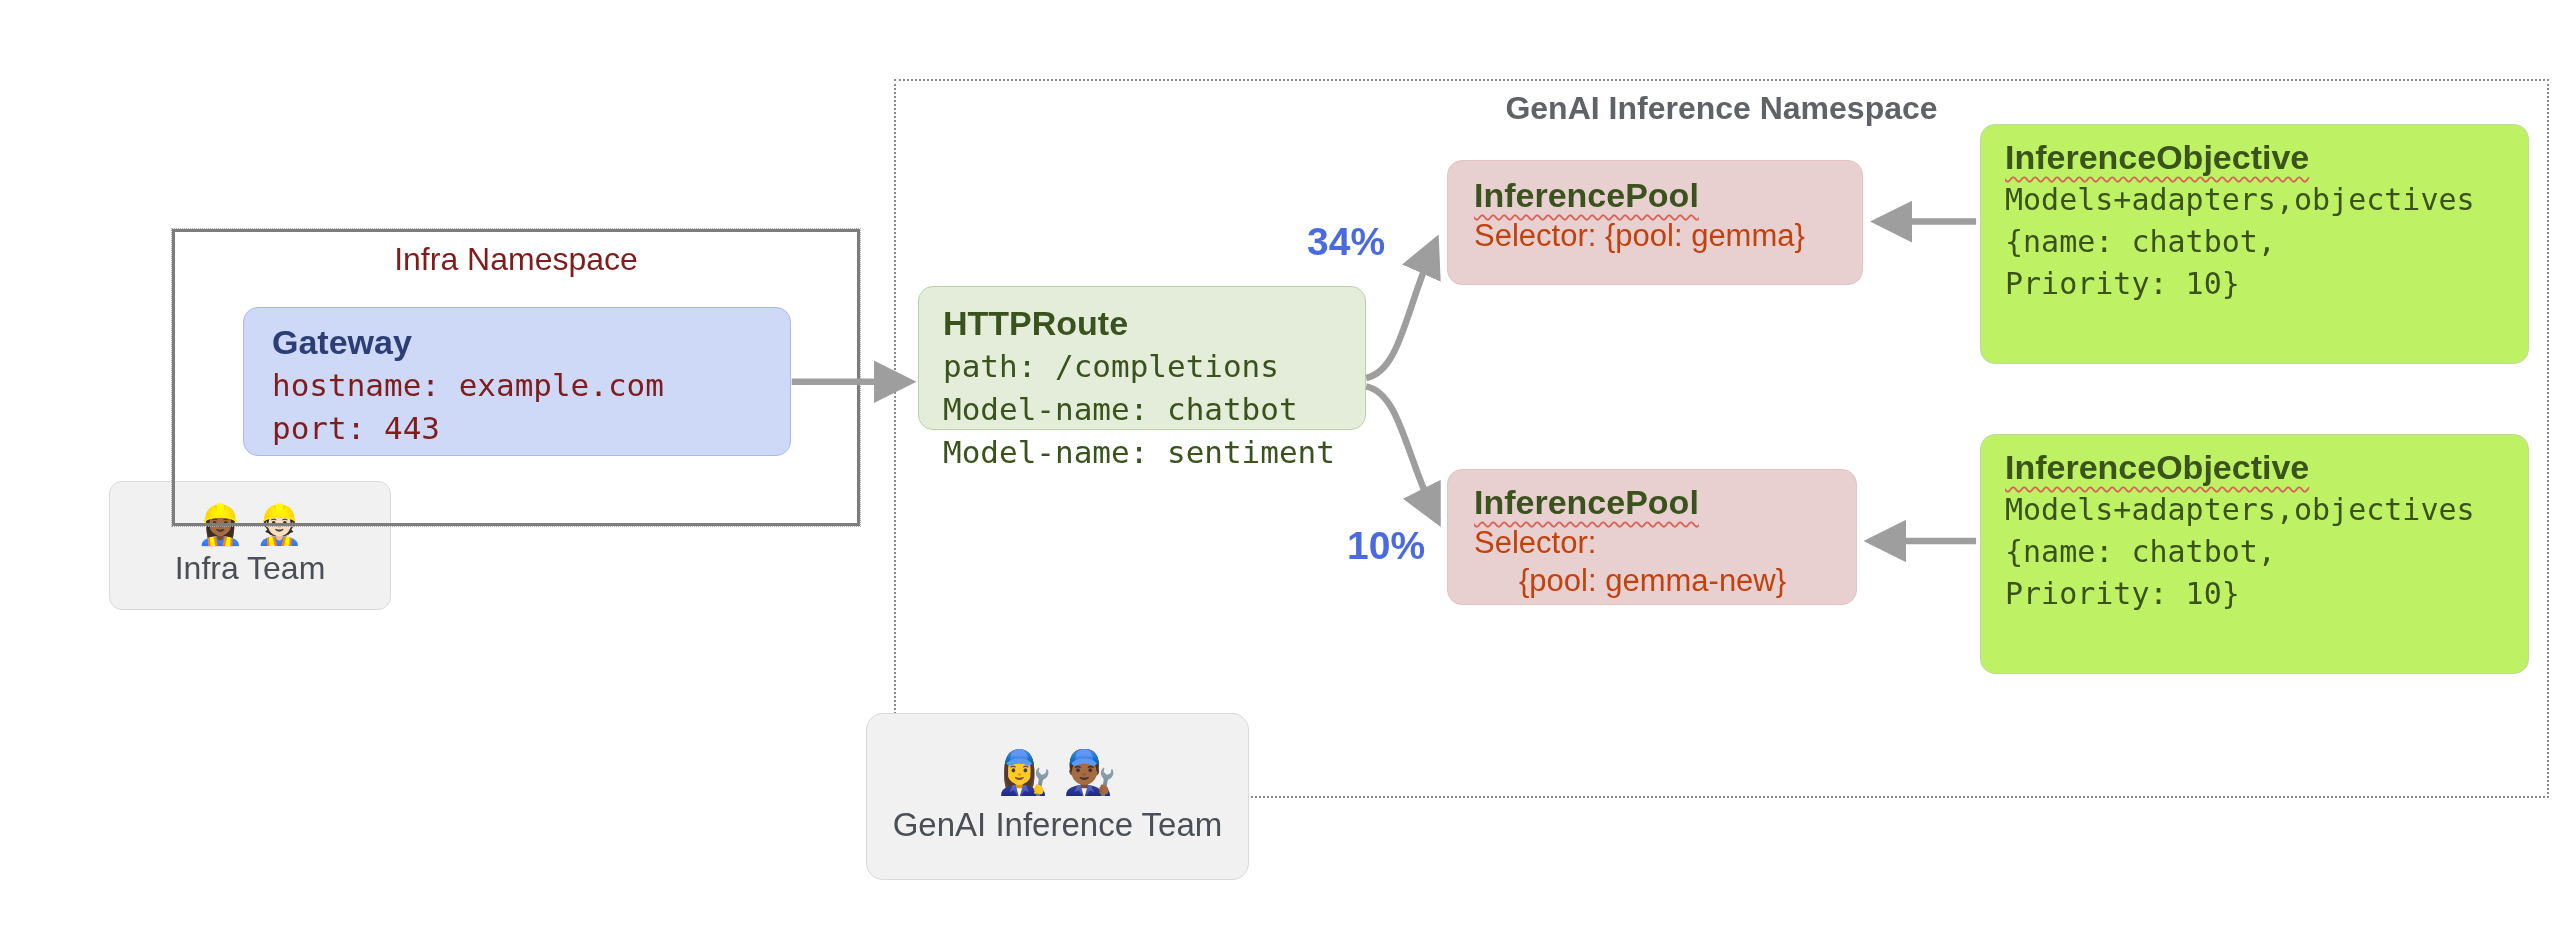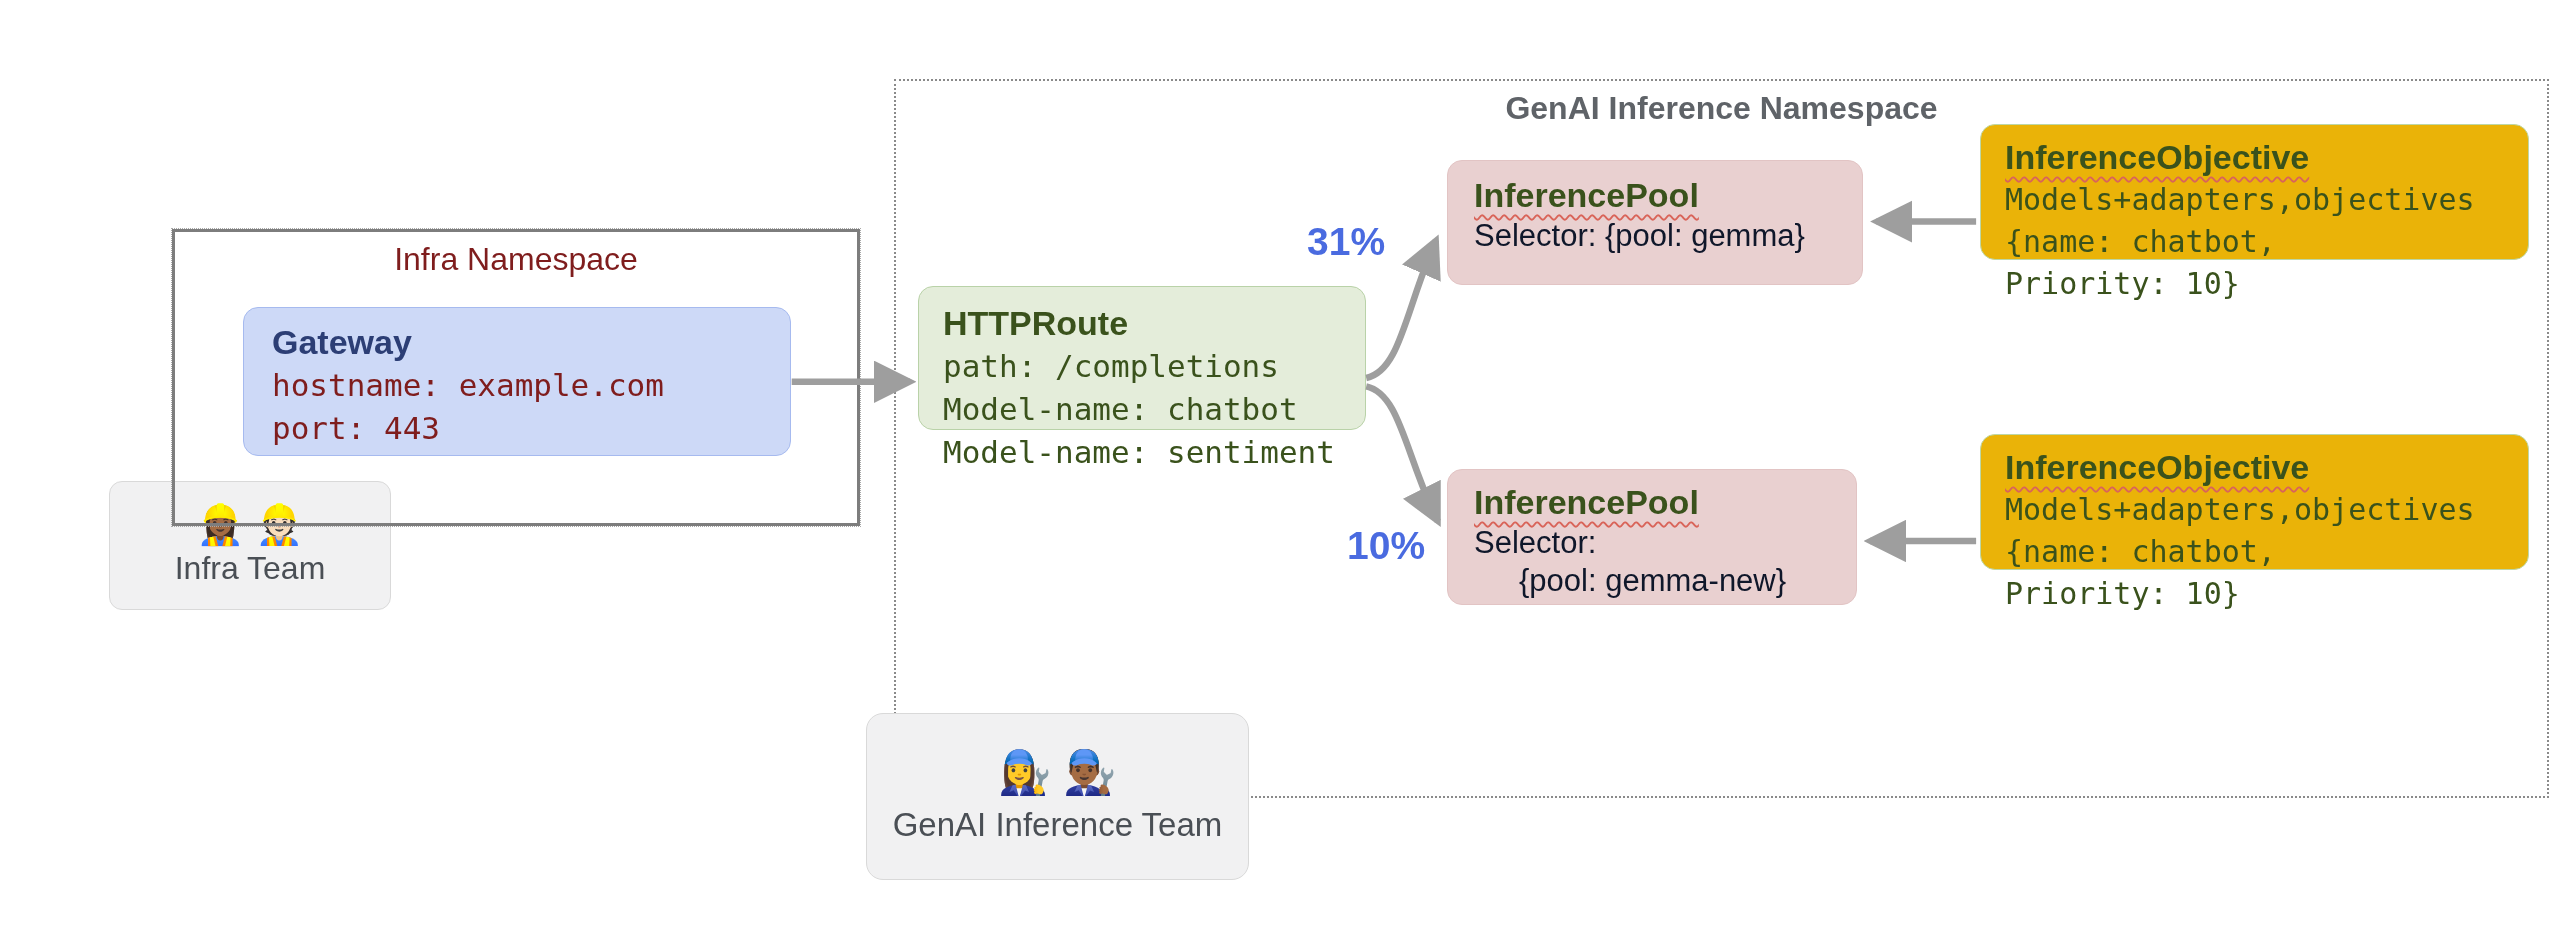--- a/index.html
+++ b/index.html
@@ -41,26 +41,26 @@
   .httproute{
     left:918px;top:286px;width:448px;height:144px;
     background:#e4edda;border:1.9px solid #b9d2a8;padding:15px 0 0 24px;
     color:#3a521c;
   }
   .httproute .line{font-size:31px;line-height:1.4;color:#3a521c;}
 
   .pool{background:#e9d0d0;border:1.9px solid #e2c4c4;color:#3a521c;}
   .pool-top{left:1447px;top:160px;width:416px;height:125px;padding:13px 0 0 26px;}
   .pool-bottom{left:1447px;top:469px;width:410px;height:136px;padding:11.2px 0 0 26px;}
-  .pool .line{font-size:31px;line-height:1.25;color:#0f172a;}
+  .pool .line{font-size:31px;line-height:1.25;color:#c2410c;}
   .pool .indent{padding-left:45px;}
 
   .objective{
-    background:#eab308;border:1.9px solid #bdd7a6;color:#3a521c;
-    width:549px;height:136px;padding:11.2px 0 0 24px;
+    background:#bef264;border:1.9px solid #bdd7a6;color:#3a521c;
+    width:549px;height:240px;padding:11.2px 0 0 24px;
   }
   .obj-top{left:1980px;top:124px;}
   .obj-bottom{left:1980px;top:434px;}
   .objective .line{font-size:30px;line-height:1.4;color:#3a521c;}
 
   
   .team{
     position:absolute;background:#f1f1f2;border:1.9px solid #d9d9d9;
     display:flex;flex-direction:column;align-items:center;justify-content:center;
     box-sizing:border-box;color:#4a4f55;
@@ -135,21 +135,21 @@
     <div class="line mono">Models+adapters,objectives</div>
     <div class="line mono">{name: chatbot,</div>
     <div class="line mono">Priority: 10}</div>
   </div>
 
   <div class="team genai-team">
     <div class="emojis">👩‍🔧 👨🏾‍🔧</div>
     <div class="label">GenAI Inference Team</div>
   </div>
 
-  <div class="pct pct-90">31%</div>
+  <div class="pct pct-90">34%</div>
   <div class="pct pct-10">10%</div>
 
   <svg class="arrows" viewBox="0 0 2766 1002" xmlns="http://www.w3.org/2000/svg">
     <defs>
       <marker id="ah" viewBox="0 0 10 10" refX="8.5" refY="5" markerWidth="6.5" markerHeight="6.5" orient="auto-start-reverse">
         <path d="M0 0 L10 5 L0 10 z" fill="#9e9e9e"></path>
       </marker>
     </defs>
 
     <path d="M 850 410 L 977 410" stroke="#9e9e9e" stroke-width="7" fill="none" marker-end="url(#ah)"></path>

